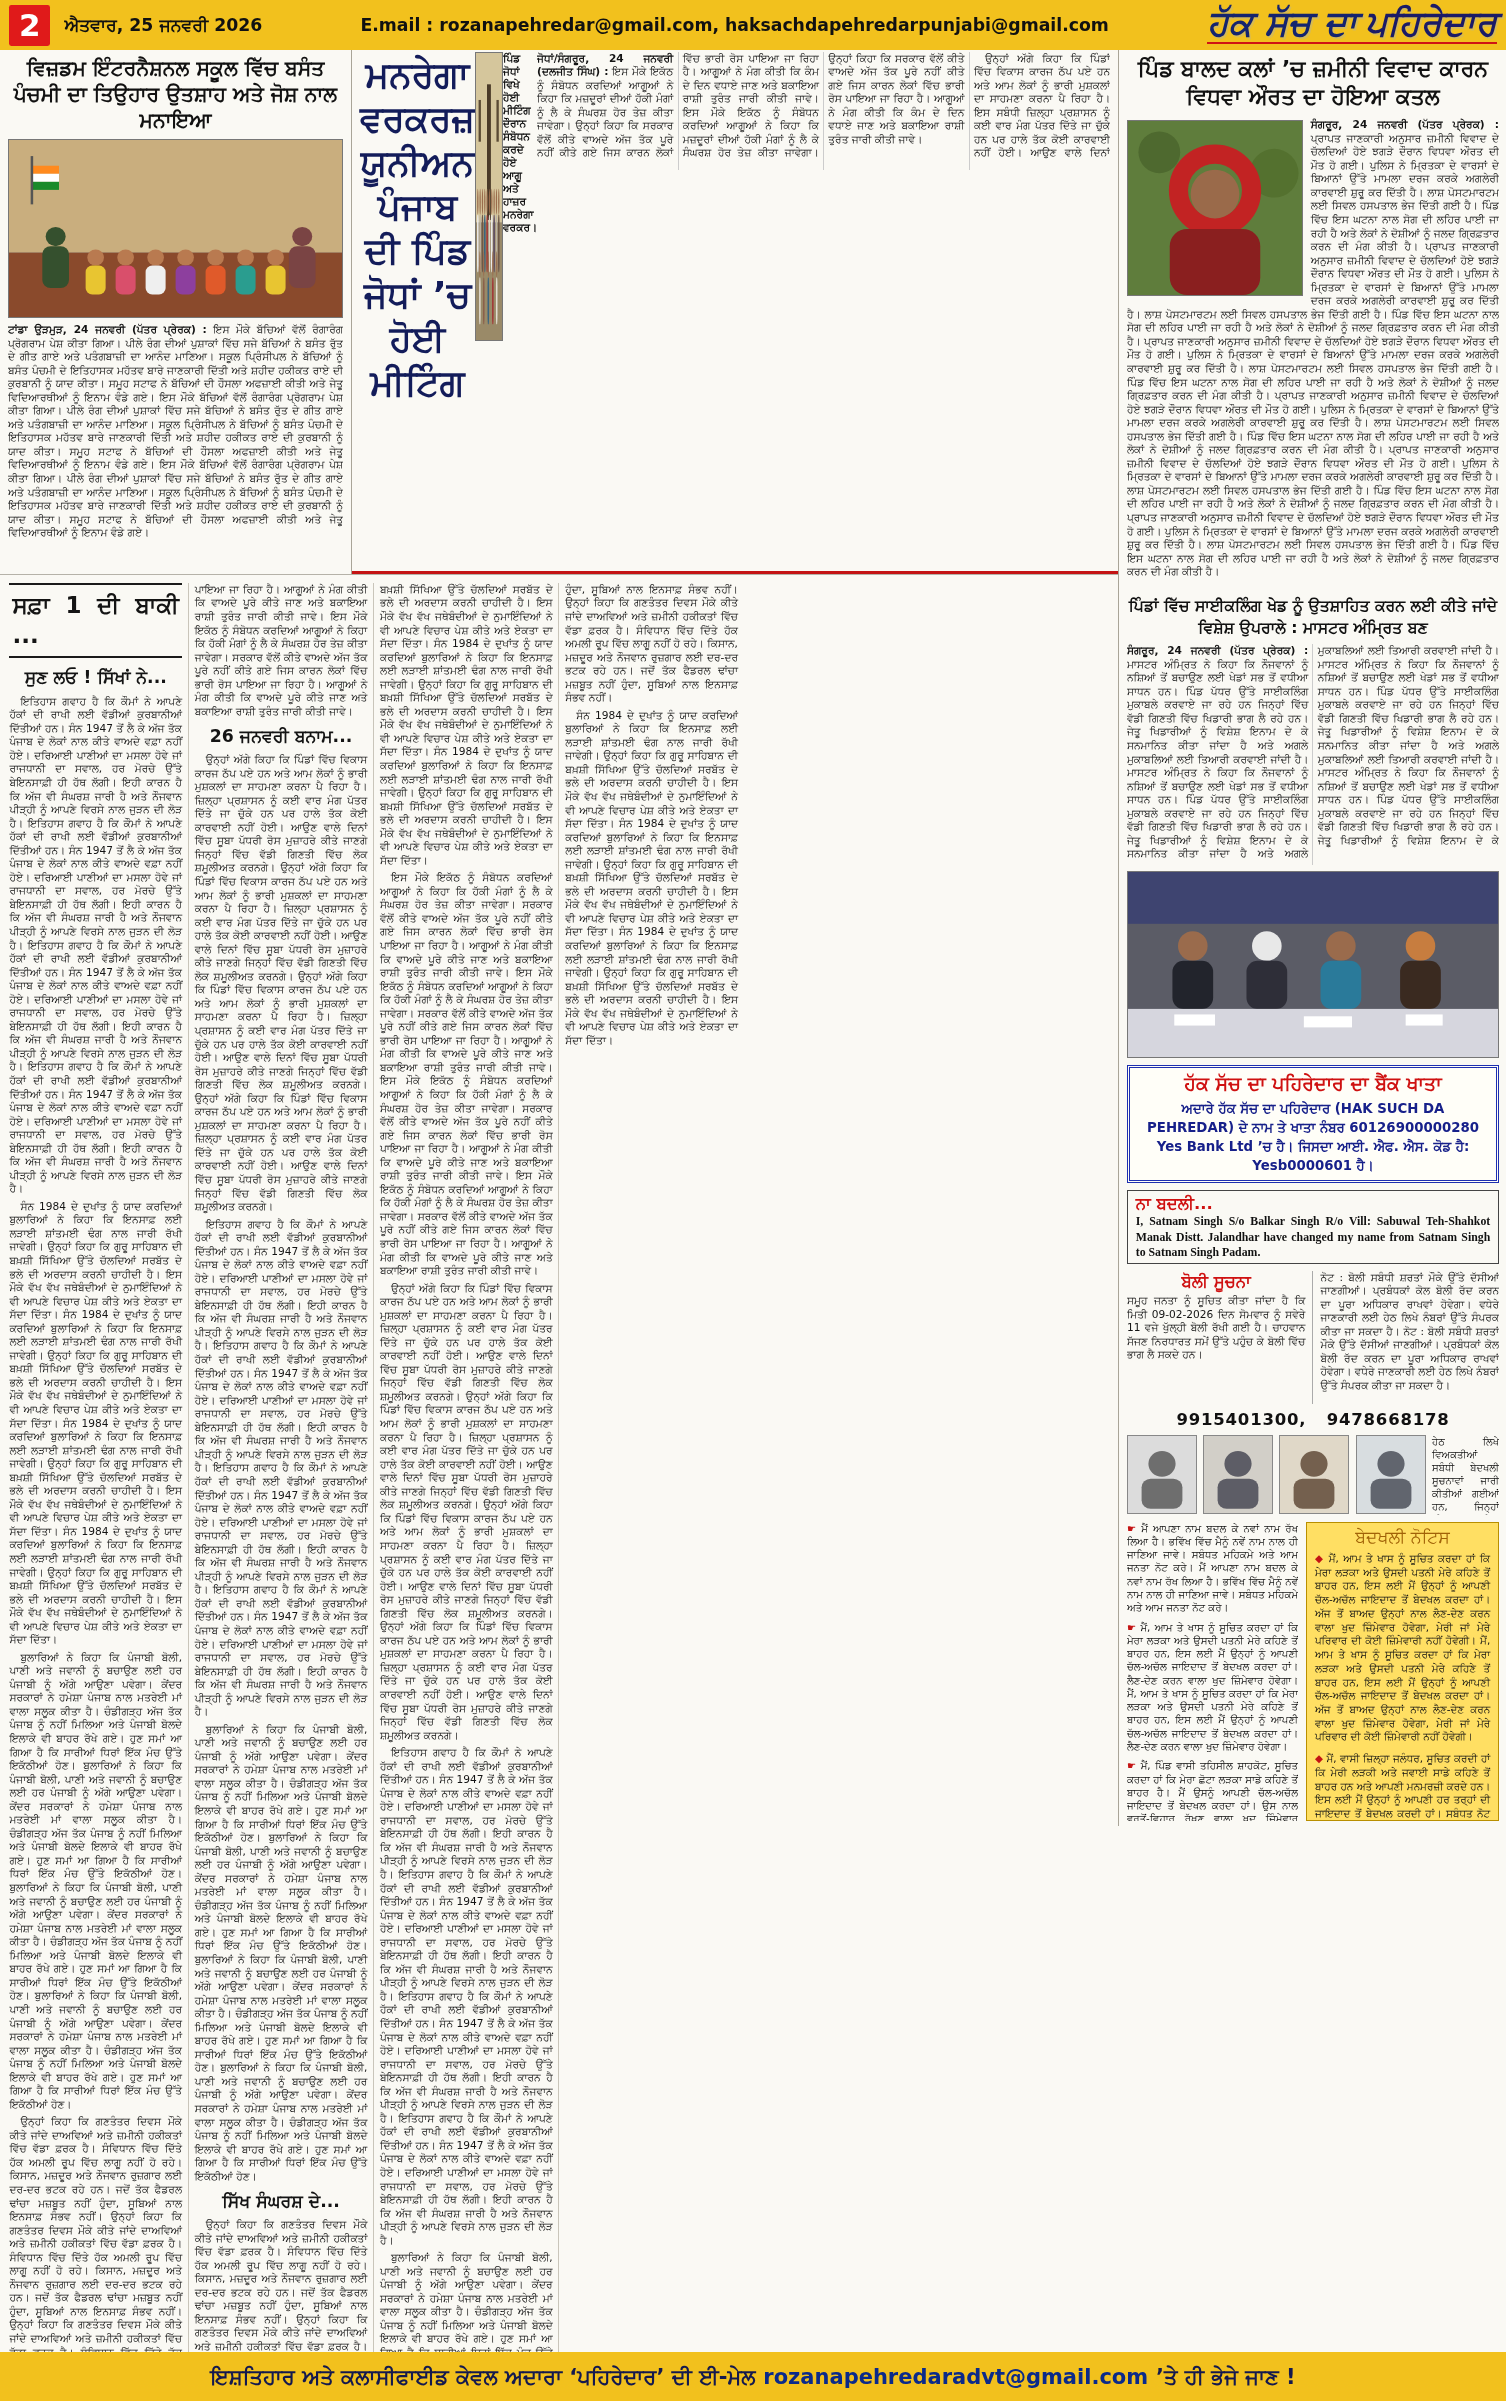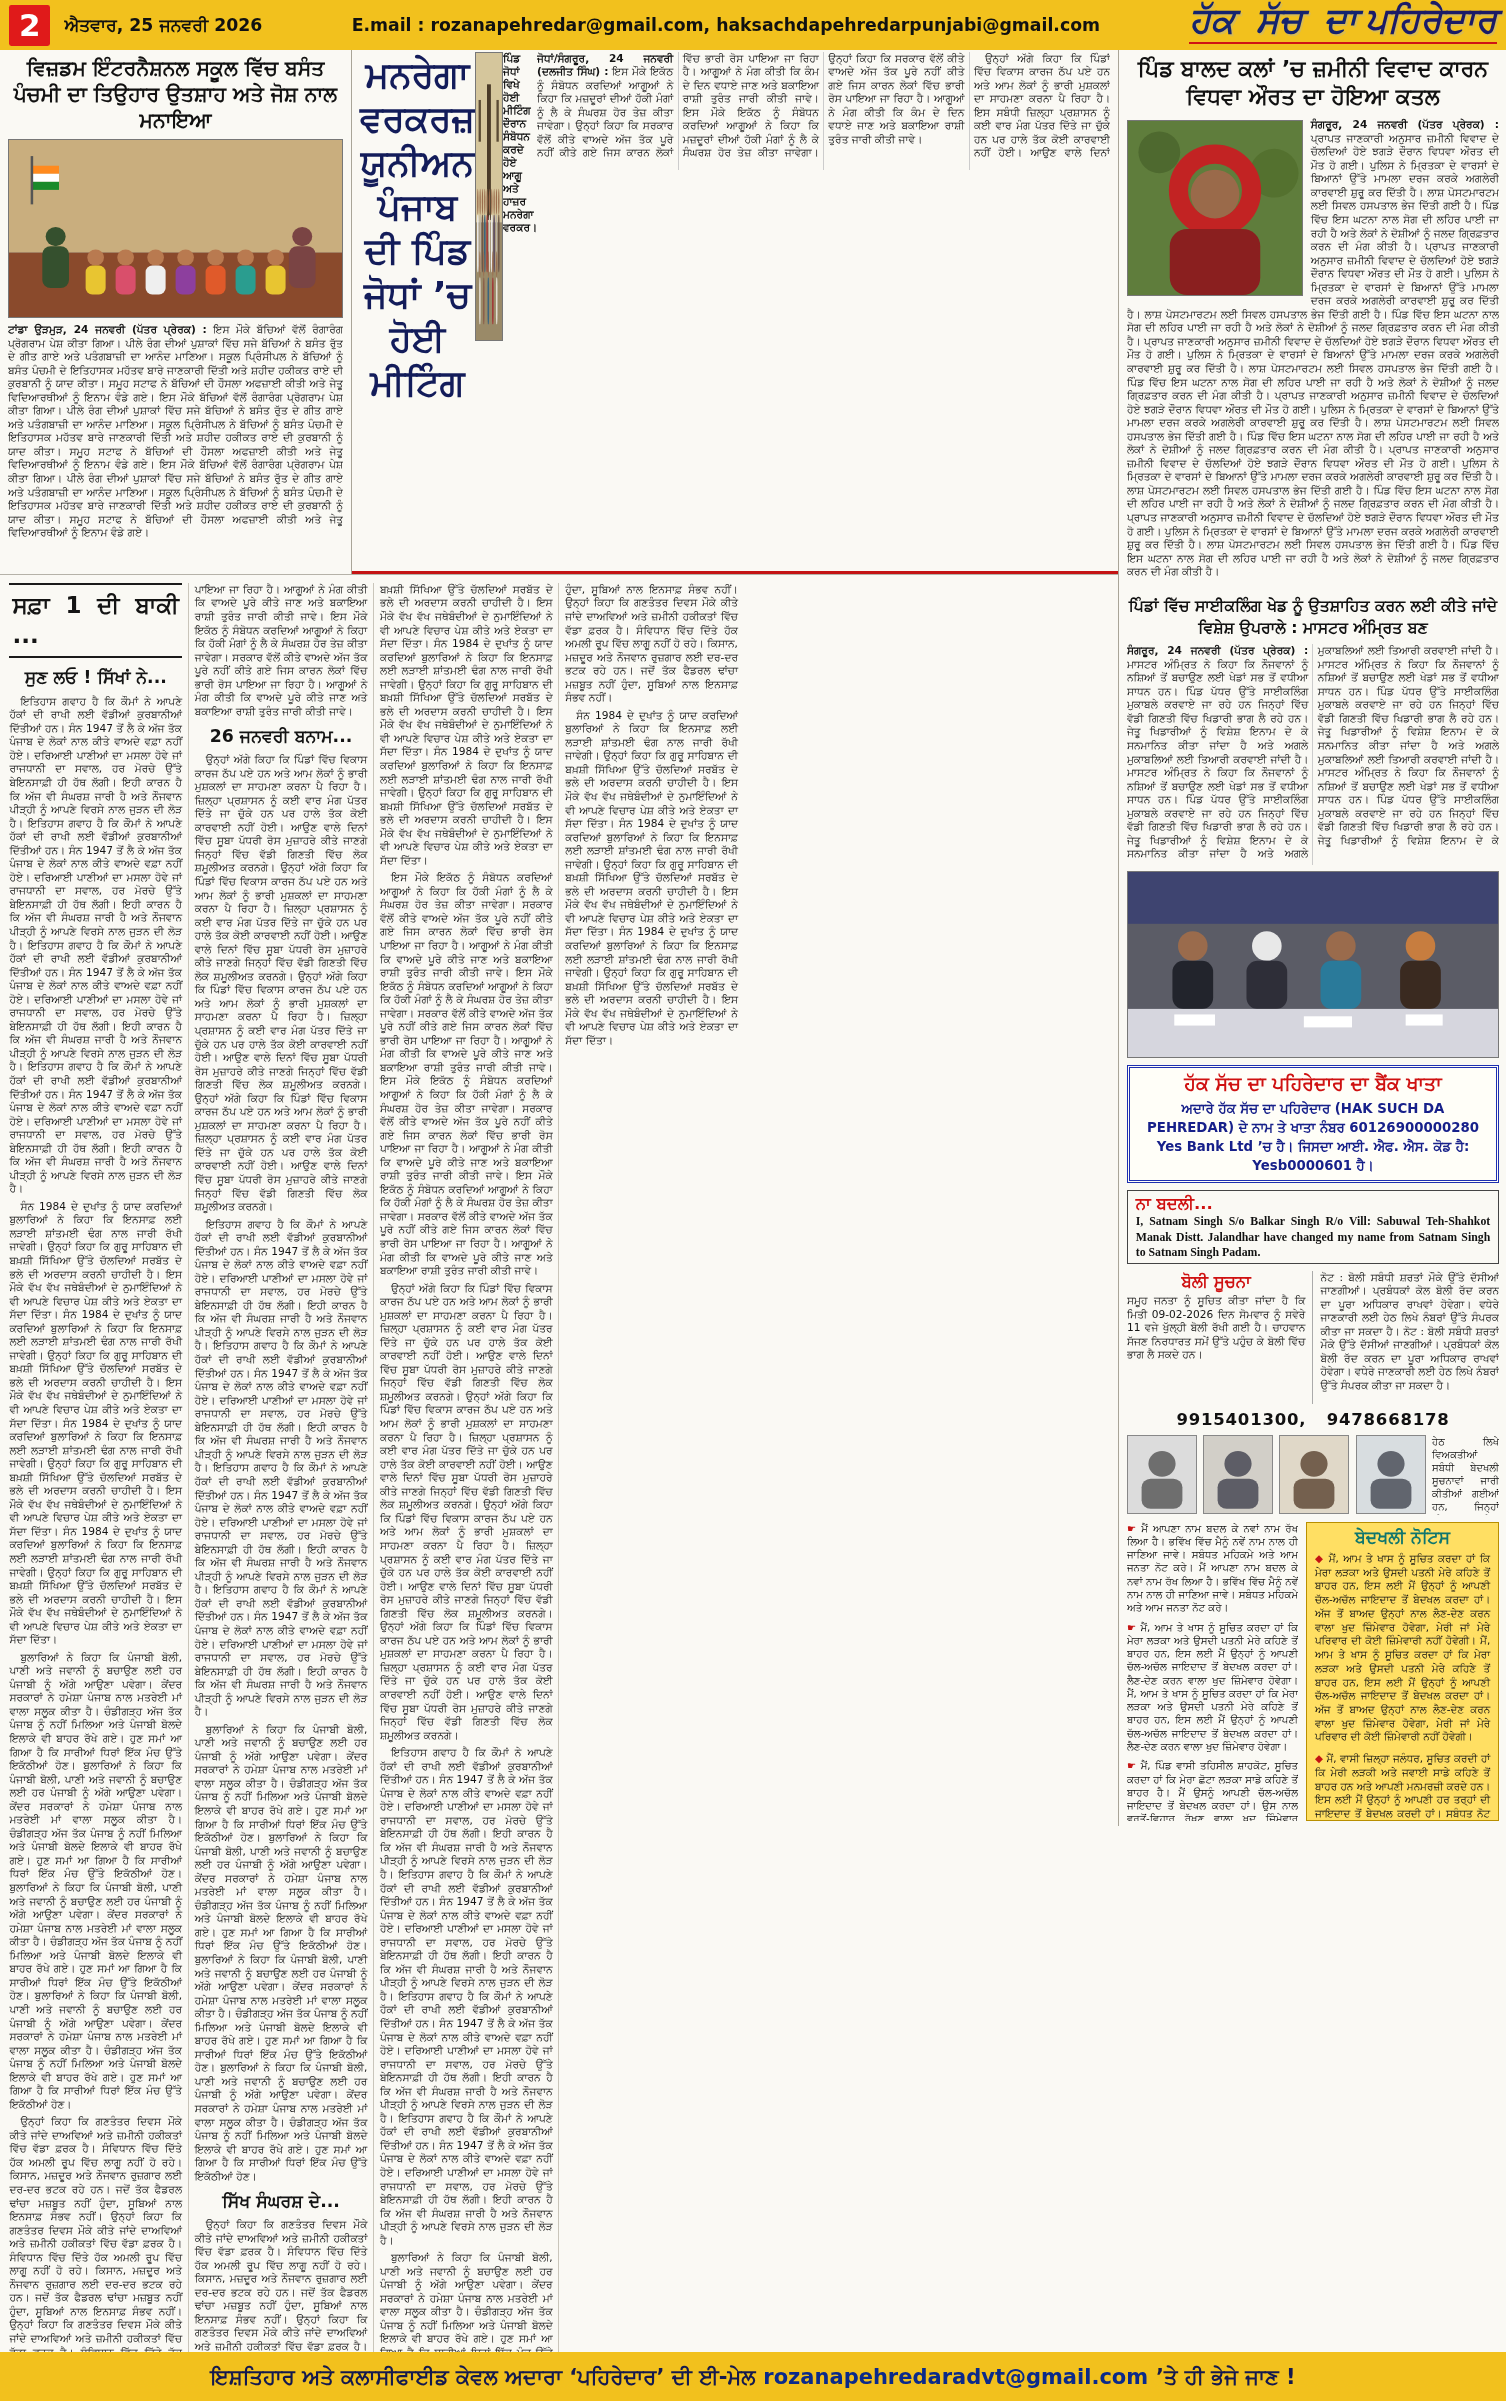--- a/index.html
+++ b/index.html
@@ -11,21 +11,21 @@
   .band.top{top:0;height:50px;gap:14px;}
   .band.bottom{bottom:0;height:49px;justify-content:center;gap:7.9px;
                font-size:21px;font-weight:bold;color:#14194e;}
   .band.bottom .f-email{color:#0b2a8a;}
   .pagenum{width:41px;height:41px;background:#e01a1a;color:#fff;font-size:31px;font-weight:bold;
            display:flex;align-items:center;justify-content:center;border-radius:2.4px;flex:0 0 auto;}
   .hdr-date{font-size:17.3px;font-weight:bold;white-space:nowrap;}
   .hdr-email{font-size:17.3px;font-weight:bold;flex:1;text-align:center;white-space:nowrap;overflow:hidden;}
   .masthead{margin-left:auto;font-size:35px;font-weight:800;font-style:italic;color:#15246e;
             white-space:nowrap;line-height:1;text-shadow:1.6px 1.6px 0 #d8bb52;
-            border-bottom:2.4px solid #cf1414;padding-bottom:1.6px;font-family:Liberation Mono, monospace;}
+            border-bottom:2.4px solid #cf1414;padding-bottom:1.6px;}
   .masthead .m1{margin-right:7.9px;}
   .masthead .m2{color:#1b1b66;}
   
   .top-row{position:absolute;top:50px;left:0;width:1118px;height:525px;display:flex;
            border-bottom:0.8px solid #b5b2a8;box-sizing:border-box;}
   article{box-sizing:border-box;}
   .school{width:352px;border-right:0.8px solid #a9a598;padding:4.7px 7.9px;}
   .school-headline{font-size:20.4px;font-weight:bold;line-height:1.28;text-align:center;margin:0 0 6.3px;}
   .photo{position:relative;background:#8b8b8b;overflow:hidden;border:0.8px solid #777;}
   .photo svg{display:block;width:100%;height:100%;}
@@ -73,21 +73,21 @@
   .portrait svg{display:block;width:100%;height:100%;}
   .strip-note{flex:1;font-size:10px;line-height:1.3;text-align:justify;}
   .class-grid{flex:1;display:flex;gap:7.9px;min-height:0;}
   .class-col{width:46%;display:flex;flex-direction:column;overflow:hidden;}
   .class-item{font-size:10.2px;line-height:1.3;text-align:justify;margin:0 0 6.3px;}
   .arrow{color:#c41414;font-weight:bold;}
   .disclaimer{border:1.6px solid #333;padding:6.3px;text-align:center;font-weight:bold;font-size:11.4px;
               line-height:1.4;margin-top:auto;background:#fffdf2;}
   .notice-box{flex:1;background:#ffdf63;border:1.6px solid #b98f00;padding:4.7px 7.9px;overflow:hidden;
               box-sizing:border-box;display:flex;flex-direction:column;}
-  .notice-title{text-align:center;font-weight:bold;font-size:17.3px;margin:0 0 4.7px;color:#0f766e;}
+  .notice-title{text-align:center;font-weight:normal;font-size:17.3px;margin:0 0 4.7px;color:#a16207;}
   .notice-item{font-size:10.4px;line-height:1.32;text-align:justify;margin:0 0 7.9px;}
   .diamond{color:#c41414;font-weight:bold;}
 </style>
 </head>
 <body>
 
 <div class="page">
 
   <header class="band top">
     <div class="pagenum">2</div>

